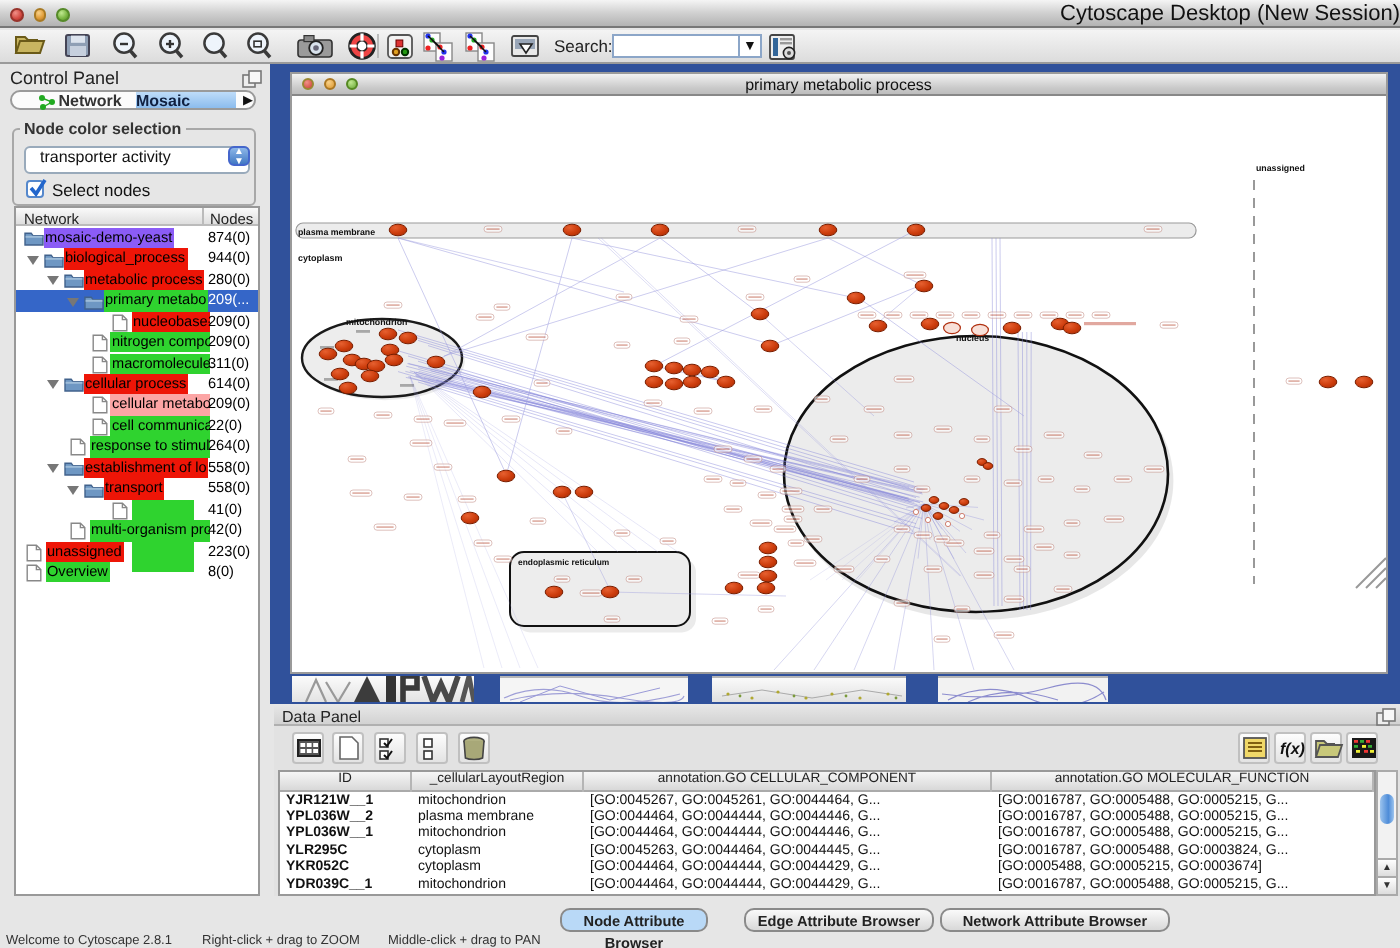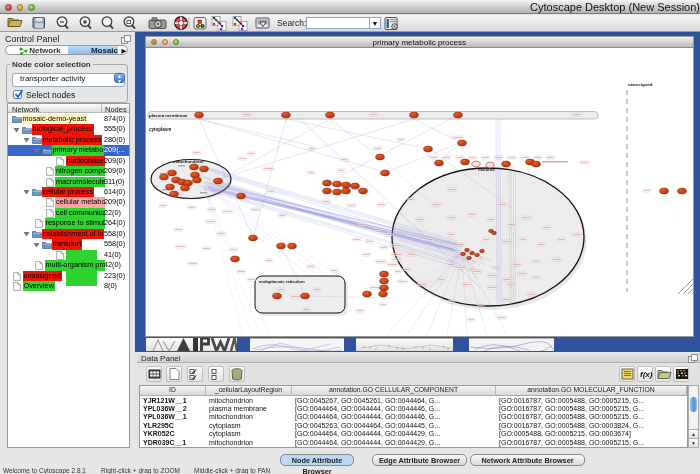--- a/index.html
+++ b/index.html
@@ -10,21 +10,21 @@
 .tl{position:absolute;top:4px;width:6.8px;height:6.8px;border-radius:50%}
 
 #toolbar{left:0;top:15px;width:700px;height:17px;background:linear-gradient(#f4f4f4,#dcdcdc);border-bottom:1px solid #9a9a9a}
 #searchlbl{left:277px;top:17.5px;font-size:8.5px;color:#222}
 #searchbox{left:306px;top:16.5px;width:64px;height:12px;background:#fff;border:1px solid #8ca6c8}
 #searcharr{left:369px;top:16.5px;width:12px;height:12px;background:#fff;border:1px solid #8ca6c8;font-size:7px;text-align:center;line-height:12px;color:#111}
 
 #cpanel{left:0;top:32px;width:137px;height:416px;background:#e6e6e6}
 #cpanel-h{left:5px;top:34px;font-size:9px;color:#222}
 #tabpill{left:5px;top:44.5px;width:123px;height:10.5px;background:#fbfbfb;border:1px solid #9a9a9a;border-radius:5px;overflow:hidden}
-#tab-mosaic{position:absolute;left:62px;top:0;width:50px;height:10.5px;background:linear-gradient(#bedcf9,#7fb4ea);text-align:right;font-size:8px;font-weight:bold;line-height:10px;color:#102040}
+#tab-mosaic{position:absolute;left:62px;top:0;width:50px;height:10.5px;background:linear-gradient(#bedcf9,#7fb4ea);text-align:left;font-size:8px;font-weight:bold;line-height:10px;color:#102040}
 #tab-net{position:absolute;left:16px;top:0;width:46px;height:10.5px;text-align:center;font-size:8px;font-weight:bold;line-height:10.5px;color:#333}
 #tab-arr{position:absolute;left:113px;top:0;width:10px;height:10.5px;font-size:6.5px;line-height:10.5px;text-align:center;color:#111}
 #groupbox{left:6px;top:64px;width:122px;height:39px;border:1px solid #a8a8a8;border-radius:3px}
 #grouplbl{left:10px;top:60px;font-size:8px;font-weight:bold;color:#333;background:#e6e6e6;padding:0 2px}
 #combo{left:12px;top:73px;width:113px;height:14px;background:#fff;border:1px solid #9ab;border-radius:3px;font-size:8px;line-height:10px;color:#111;padding-left:7px}
 #combobtn{left:114px;top:73px;width:11px;height:10px;background:linear-gradient(#8db7e8,#4279c4);border:1px solid #46c;border-radius:3px;color:#fff;font-size:5px;line-height:5px;text-align:center}
 #chk{left:13px;top:90px;width:9px;height:9px;background:#fff;border:1.5px solid #5588cc;border-radius:2px}
 #chklbl{left:26px;top:90px;font-size:8.5px;color:#111}
 #treebox{left:7px;top:103px;width:123px;height:345px;background:#fff;border:1px solid #999}
 #treehdr{position:absolute;left:0;top:0;width:121px;height:9px;background:linear-gradient(#fafafa,#dedede);border-bottom:1px solid #bbb;font-size:7.5px;color:#222}
@@ -179,31 +179,31 @@
   <div id="treehdr">
         <span style="position:absolute;left:4px;top:0.5px">Network</span>
         <span style="position:absolute;left:97px;top:0.5px">Nodes</span>
         <span style="position:absolute;left:93px;top:0;width:1px;height:9px;background:#bbb"></span>
       </div>
   <div id="treerows" style="position:absolute;left:0;top:10px;width:121px;height:334px;overflow:hidden">
         <svg class="abs" style="left:4.0px;top:1.2px" width="10" height="8" viewBox="0 0 10 8">
           <path d="M0.5 2 L0.5 7.5 L9.5 7.5 L9.5 2.8 L4.5 2.8 L3.6 1.6 L0.5 1.6 Z" fill="#6e97c3" stroke="#41628c" stroke-width="0.7"></path>
           <path d="M0.8 3.4 H9.2" stroke="#9dbcd9" stroke-width="1"></path>
         </svg>
-        <div class="abs" style="left:13.5px;top:-0.2px;font-size:7.3px;line-height:10.4px;background:#fef9c3;color:#000;padding:0 1px;white-space:nowrap;max-width:83px;overflow:hidden">mosaic-demo-yeast</div>
+        <div class="abs" style="left:13.5px;top:-0.2px;font-size:7.3px;line-height:10.4px;background:#8b5cf6;color:#000;padding:0 1px;white-space:nowrap;max-width:83px;overflow:hidden">mosaic-demo-yeast</div>
         <div class="abs" style="left:96px;top:-0.2px;font-size:7.3px;line-height:10.4px;color:#000;white-space:nowrap">874(0)</div>
         <svg class="abs" style="left:4.5px;top:12.6px" width="7" height="6" viewBox="0 0 7 6">
           <path d="M0.5 1 L6.5 1 L3.5 5.5 Z" fill="#777"></path>
         </svg>
         <svg class="abs" style="left:14.0px;top:11.6px" width="10" height="8" viewBox="0 0 10 8">
           <path d="M0.5 2 L0.5 7.5 L9.5 7.5 L9.5 2.8 L4.5 2.8 L3.6 1.6 L0.5 1.6 Z" fill="#6e97c3" stroke="#41628c" stroke-width="0.7"></path>
           <path d="M0.8 3.4 H9.2" stroke="#9dbcd9" stroke-width="1"></path>
         </svg>
         <div class="abs" style="left:23.5px;top:10.2px;font-size:7.3px;line-height:10.4px;background:#ee1507;color:#000;padding:0 1px;white-space:nowrap;max-width:73px;overflow:hidden">biological_process</div>
-        <div class="abs" style="left:96px;top:10.2px;font-size:7.3px;line-height:10.4px;color:#000;white-space:nowrap">555(0)</div>
+        <div class="abs" style="left:96px;top:10.2px;font-size:7.3px;line-height:10.4px;color:#000;white-space:nowrap">944(0)</div>
         <svg class="abs" style="left:14.5px;top:23.1px" width="7" height="6" viewBox="0 0 7 6">
           <path d="M0.5 1 L6.5 1 L3.5 5.5 Z" fill="#777"></path>
         </svg>
         <svg class="abs" style="left:24.0px;top:22.1px" width="10" height="8" viewBox="0 0 10 8">
           <path d="M0.5 2 L0.5 7.5 L9.5 7.5 L9.5 2.8 L4.5 2.8 L3.6 1.6 L0.5 1.6 Z" fill="#6e97c3" stroke="#41628c" stroke-width="0.7"></path>
           <path d="M0.8 3.4 H9.2" stroke="#9dbcd9" stroke-width="1"></path>
         </svg>
         <div class="abs" style="left:33.5px;top:20.7px;font-size:7.3px;line-height:10.4px;background:#ee1507;color:#000;padding:0 1px;white-space:nowrap;max-width:63px;overflow:hidden">metabolic process</div>
         <div class="abs" style="left:96px;top:20.7px;font-size:7.3px;line-height:10.4px;color:#000;white-space:nowrap">280(0)</div>
         <div class="abs" style="left:0;top:31.3px;width:121px;height:10.4px;background:#3566c8"></div>

